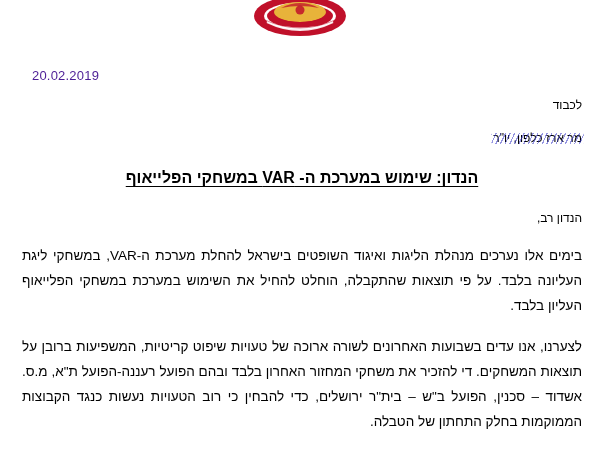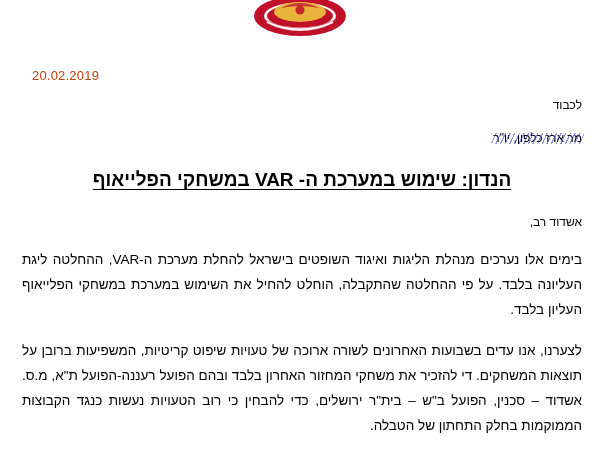--- a/index.html
+++ b/index.html
@@ -42,21 +42,21 @@
   }
   .logo svg { display: block; }
 
   
   .date-line {
     position: absolute;
     top: 68px;
     left: 32px;
     font-size: 13px;
     letter-spacing: 0.2px;
-    color: #c2410c;
+    color: #4c1d95;
   }
 
   
   .doc {
     position: absolute;
     top: 96px;
     right: 18px;
     width: 560px;
     direction: rtl;
     text-align: right;
@@ -95,21 +95,21 @@
         rgba(255,255,255,0) 1.2px,
         rgba(255,255,255,0) 4.2px
       );
     border-radius: 3px;
     pointer-events: none;
   }
 
   .subject {
     text-align: center;
     font-weight: bold;
-    font-size: 19px;
+    font-size: 16px;
     text-decoration: underline;
     text-underline-offset: 3px;
     margin: 22px 0 22px 0;
   }
 
   .greeting { margin-bottom: 16px; }
 
   .para {
     font-size: 13.5px;
     line-height: 1.85;
@@ -146,20 +146,20 @@
 
     <div class="line addressee">לכבוד</div>
 
     <div class="line name-line">
       <span class="scribble">מר ארז כלפון, יו"ר</span>
     </div>
 
 
     <div class="subject">הנדון: שימוש במערכת ה- VAR במשחקי הפלייאוף</div>
 
-    <div class="line greeting">אשדוד רב,</div>
+    <div class="line greeting">הנדון רב,</div>
 
-    <p class="para">בימים אלו נערכים מנהלת הליגות ואיגוד השופטים בישראל להחלת מערכת ה-VAR, ההחלטה ליגת העליונה בלבד. על פי ההחלטה שהתקבלה, הוחלט להחיל את השימוש במערכת במשחקי הפלייאוף העליון בלבד.</p>
+    <p class="para">בימים אלו נערכים מנהלת הליגות ואיגוד השופטים בישראל להחלת מערכת ה-VAR, במשחקי ליגת העליונה בלבד. על פי תוצאות שהתקבלה, הוחלט להחיל את השימוש במערכת במשחקי הפלייאוף העליון בלבד.</p>
 
     <p class="para last">לצערנו, אנו עדים בשבועות האחרונים לשורה ארוכה של טעויות שיפוט קריטיות, המשפיעות ברובן על תוצאות המשחקים. די להזכיר את משחקי המחזור האחרון בלבד ובהם הפועל רעננה-הפועל ת"א, מ.ס. אשדוד – סכנין, הפועל ב"ש – בית"ר ירושלים, כדי להבחין כי רוב הטעויות נעשות כנגד הקבוצות הממוקמות בחלק התחתון של הטבלה.</p>
 
   </div>
 </div>
 
 </body></html>

